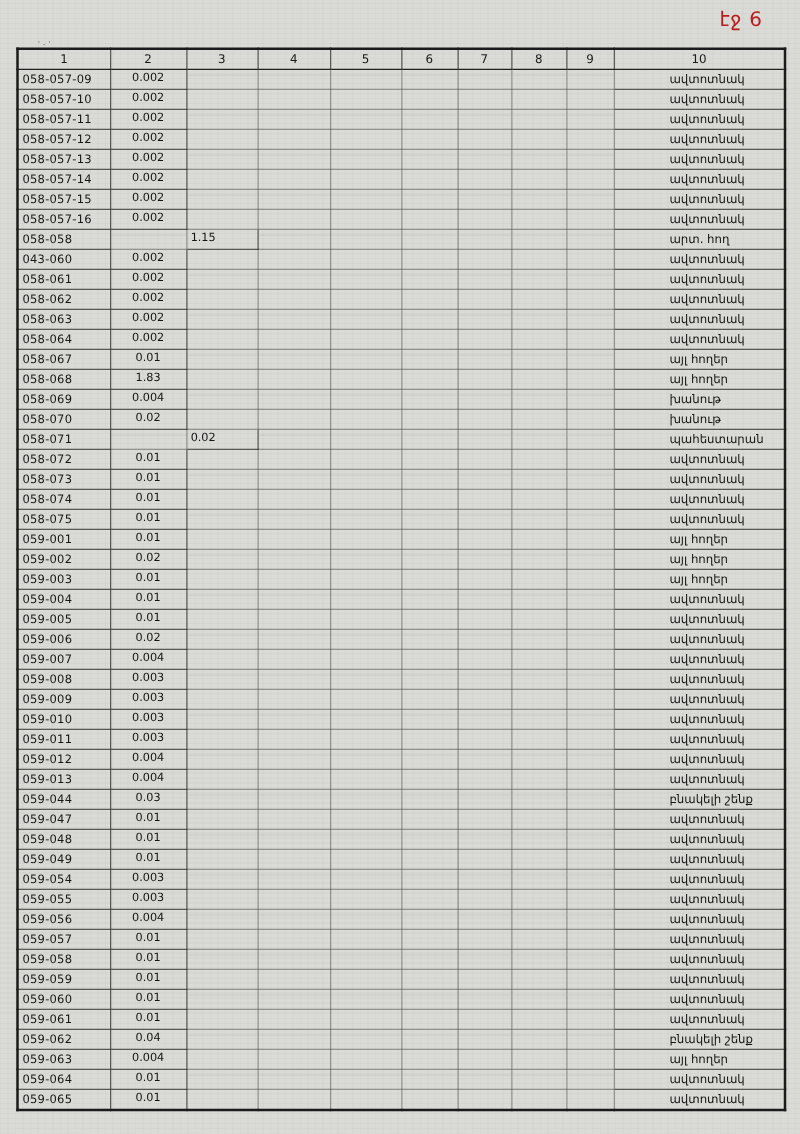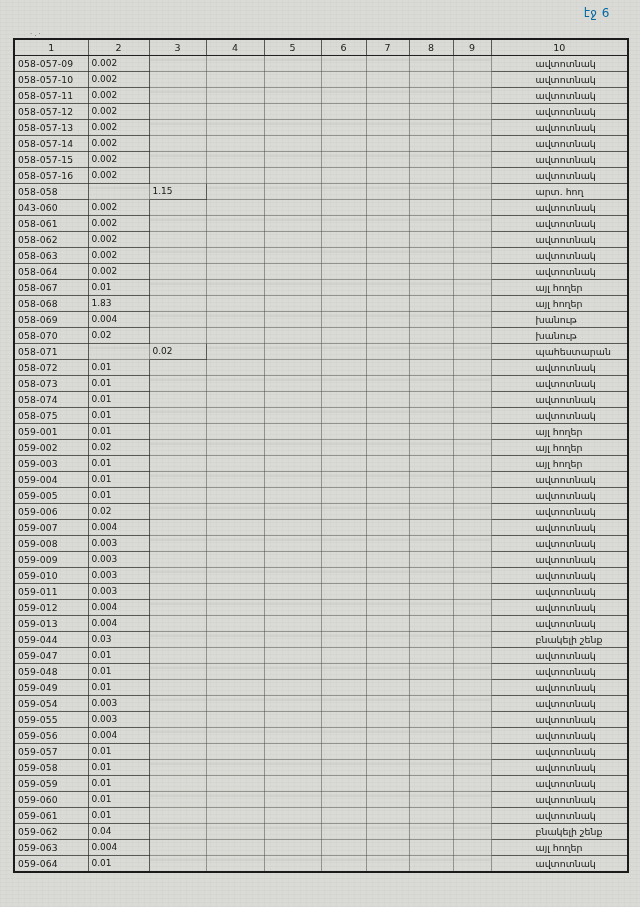--- a/index.html
+++ b/index.html
@@ -16,23 +16,23 @@
     content:"";
     position:absolute; inset:0;
     background:
       repeating-linear-gradient(0deg, rgba(120,120,115,0.05) 0 1px, transparent 1px 4px),
       repeating-linear-gradient(90deg, rgba(130,130,125,0.04) 0 1px, transparent 1px 6px);
     pointer-events:none;
   }
   .page-label {
     position:absolute;
     top:6px; right:30px;
-    font-size:12px;
+    font-size:16px;
     letter-spacing:0.5px;
-    color:#0369a1;
+    color:#b91c1c;
   }
   .scan-artifact {
     position:absolute;
     top:30px; left:30px;
     font-size:7px;
     color:#55544f;
     letter-spacing:2px;
   }
   table.sheet {
     position:absolute;
@@ -63,21 +63,21 @@
     overflow:hidden;
     font-weight:normal;
   }
   th {
     text-align:center;
     font-size:9.5px;
     color:#1a1a1a;
     border-bottom:1.5px solid #222;
   }
   td.c1  { text-align:left;  font-size:9.2px; letter-spacing:0.2px; }
-  td.c2  { text-align:left; }
+  td.c2  { text-align:center; }
   td.c3  { text-align:left; }
   td.c10 { text-align:left; font-size:9.4px;padding-left:44px; }
   td.empty { border-color:rgba(60,60,56,0.45); }
   tr:nth-child(odd) td.empty {
     background:
       linear-gradient(0deg, transparent 0 11px, rgba(70,70,66,0.12) 11px 12px, transparent 12px);
   }
 </style>
 </head>
 <body>
@@ -719,14 +719,26 @@
         <td class="c2">0.01</td>
         <td class="c3 empty"></td>
         <td class="c4 empty"></td>
         <td class="c5 empty"></td>
         <td class="c6 empty"></td>
         <td class="c7 empty"></td>
         <td class="c8 empty"></td>
         <td class="c9 empty"></td>
         <td class="c10">ավտոտնակ</td>
       </tr>
+      <tr>
+        <td class="c1">059-065</td>
+        <td class="c2">0.01</td>
+        <td class="c3 empty"></td>
+        <td class="c4 empty"></td>
+        <td class="c5 empty"></td>
+        <td class="c6 empty"></td>
+        <td class="c7 empty"></td>
+        <td class="c8 empty"></td>
+        <td class="c9 empty"></td>
+        <td class="c10">ավտոտնակ</td>
+      </tr>
     </tbody>
 </table>
 
 </body></html>

